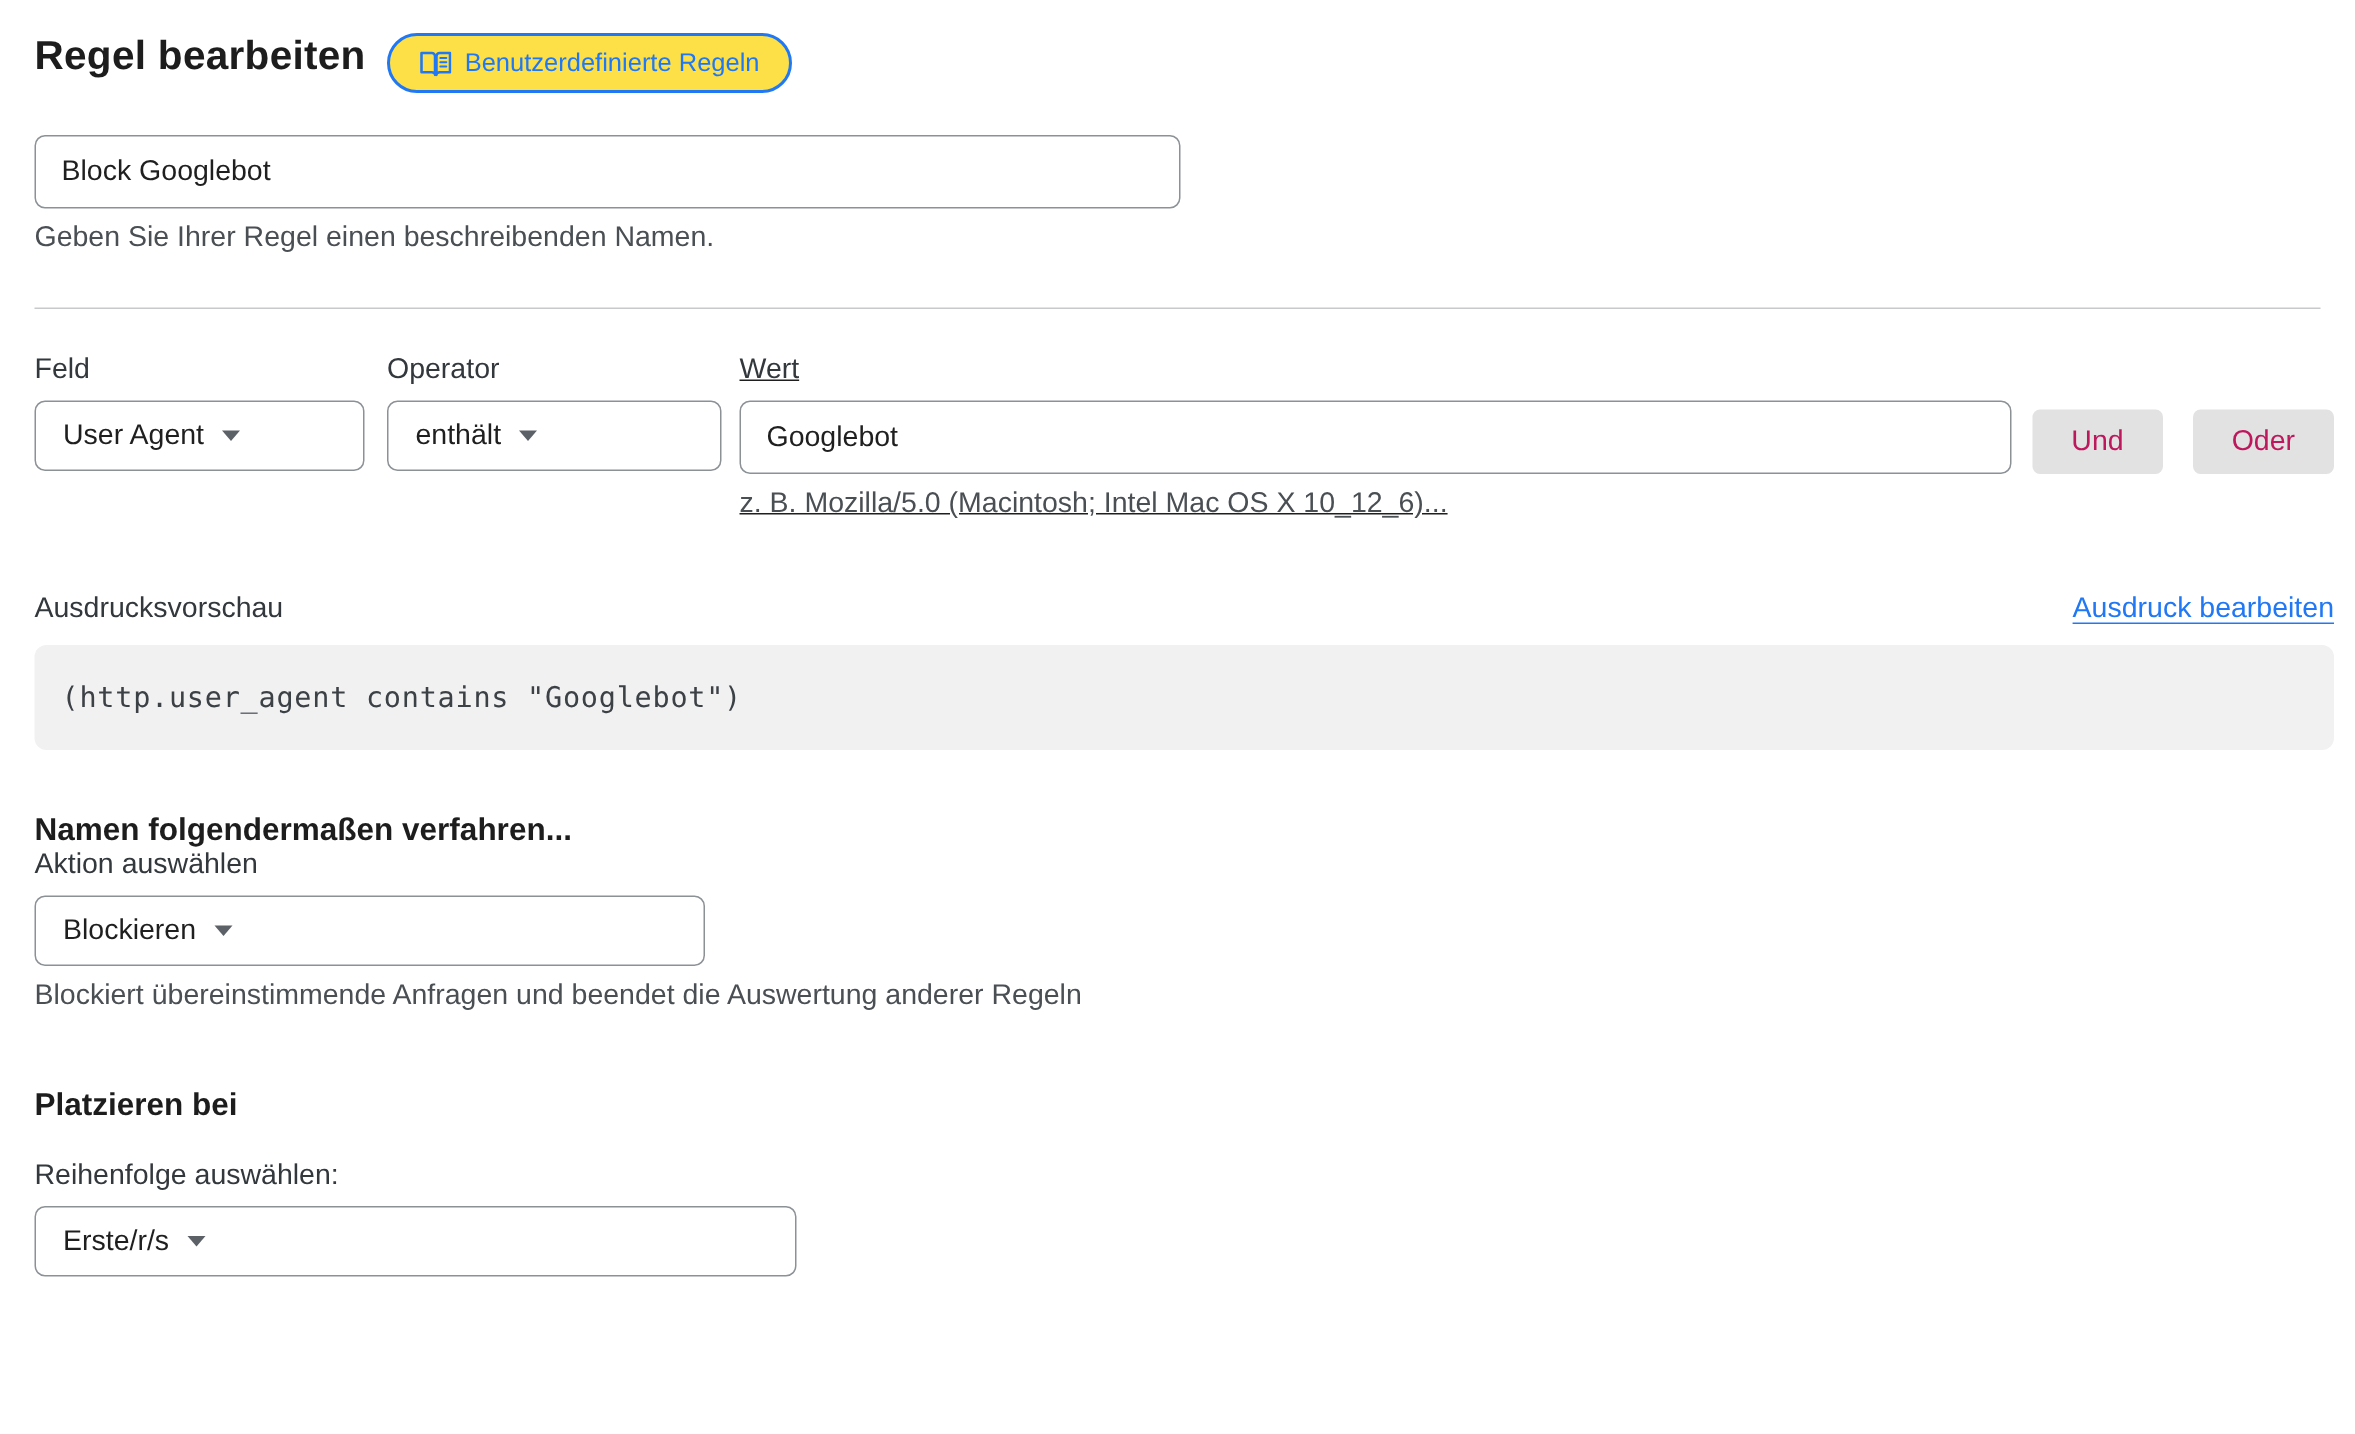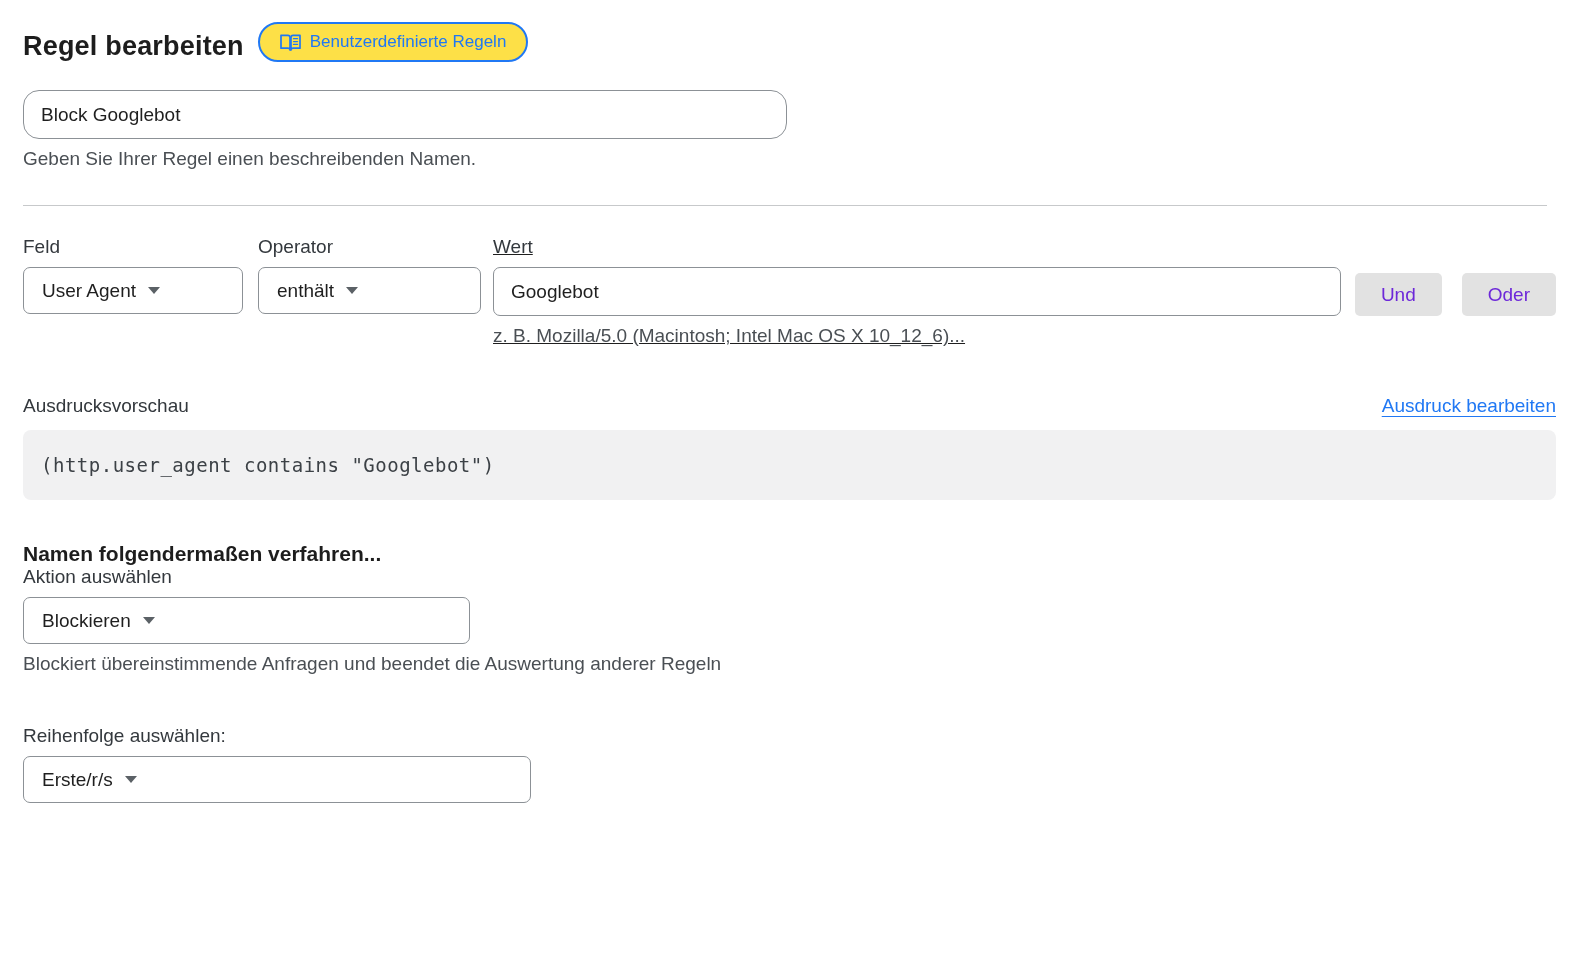--- a/index.html
+++ b/index.html
@@ -10,21 +10,21 @@
     width: 1570px;
   }
   .page {
     padding: 22px 14px 40px 23px;
     width: 1570px;
   }
 
   
   .header-row {
     display: flex;
-    align-items: flex-end;
+    align-items: flex-start;
     gap: 14px;
   }
   .page-title {
     font-size: 27px;
     font-weight: 700;
     color: #1d1d1d;
     letter-spacing: 0.2px;
   }
   .badge-btn {
     display: inline-flex;
@@ -84,21 +84,21 @@
     width: 0; height: 0;
     border-left: 6px solid transparent;
     border-right: 6px solid transparent;
     border-top: 7px solid #5b6166;
     flex: 0 0 auto;
     margin-left: 12px;
   }
 
   
   .rule-name-section { margin-top: 28px; }
-  .rule-name-section .text-input { width: 764px; border-radius: 16px; }
+  .rule-name-section .text-input { width: 764px; }
 
   .divider {
     border: none;
     border-top: 1px solid #c7c9cb;
     margin: 35px 9px 30px 0;
   }
 
   
   .condition-row {
     display: flex;
@@ -114,21 +114,21 @@
     margin-top: 37px; 
   }
   .gray-btn {
     background: #e2e2e2;
     border: none;
     border-radius: 5px;
     height: 43px;
     padding: 0 26px;
     font-size: 19px;
     font-family: inherit;
-    color: #6d28d9;
+    color: #be185d;
     cursor: pointer;
   }
 
   
   .expr-header {
     display: flex;
     align-items: baseline;
     justify-content: space-between;
     margin-top: 48px;
   }
@@ -238,20 +238,21 @@
     <h2 class="section-heading">Namen folgendermaßen verfahren...</h2>
     <label class="field-label">Aktion auswählen</label>
     <div class="select-box action-select">
       <span>Blockieren</span>
       <span class="caret"></span>
     </div>
     <div class="help-text">Blockiert übereinstimmende Anfragen und beendet die Auswertung anderer Regeln</div>
   </div>
 
   <div class="placement-section">
+    <h2 class="section-heading">Platzieren bei</h2>
     <label class="field-label">Reihenfolge auswählen:</label>
     <div class="select-box placement-select">
       <span>Erste/r/s</span>
       <span class="caret"></span>
     </div>
   </div>
 
 </div>
 
 </body></html>

